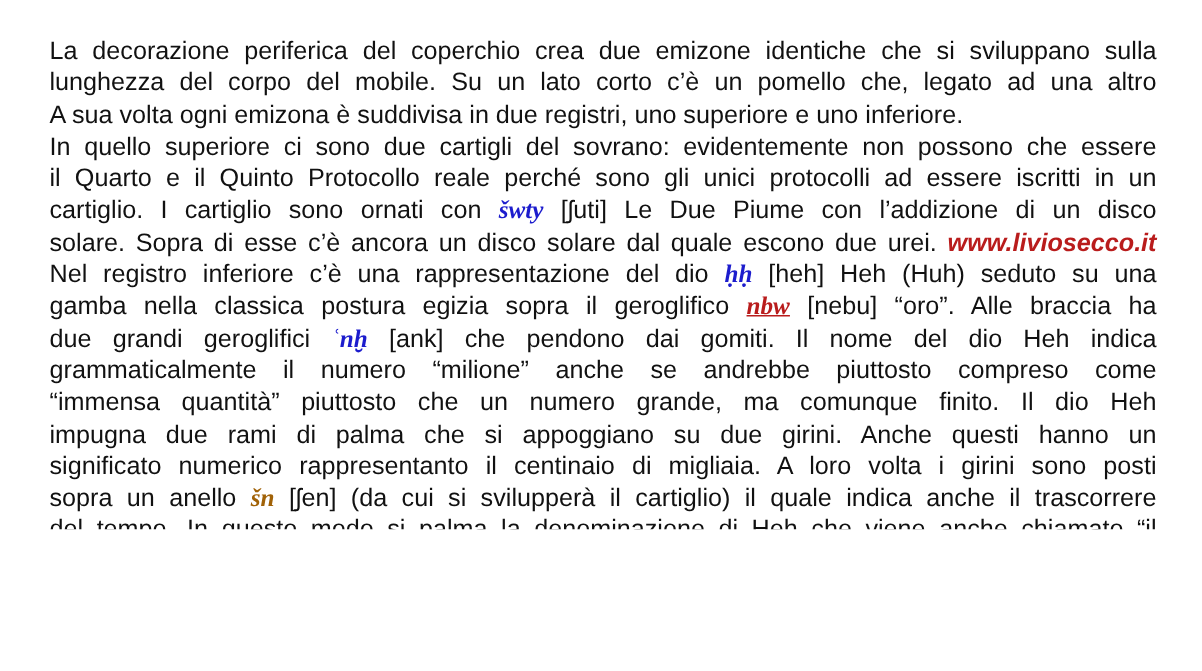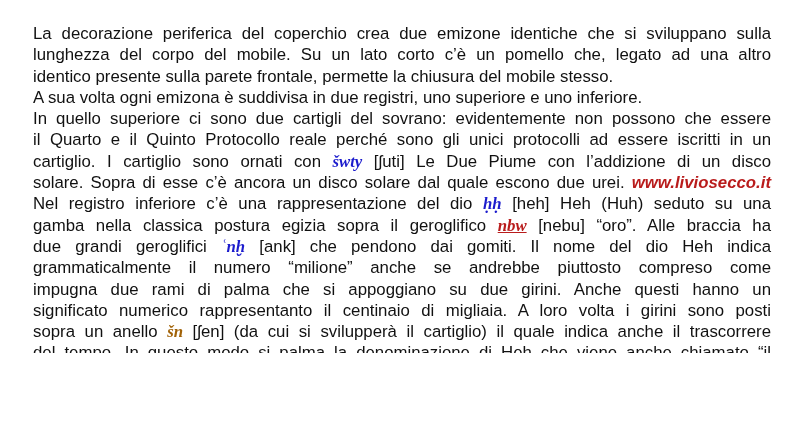--- a/index.html
+++ b/index.html
@@ -43,28 +43,28 @@
     font-weight: bold;
   }
 </style>
 </head>
 <body>
 
 <div class="page">
   <div class="text-block">
       <div class="line just"><span>La decorazione periferica del coperchio crea due emizone identiche che si sviluppano sulla</span></div>
       <div class="line just"><span>lunghezza del corpo del mobile. Su un lato corto c’è un pomello che, legato ad una altro</span></div>
-      <div class="line"><span>identico presente sulla parete frontale, permette la chiusura del mobile stesso.</span></div>
       <div class="line"><span>A sua volta ogni emizona è suddivisa in due registri, uno superiore e uno inferiore.</span></div>
       <div class="line just"><span>In quello superiore ci sono due cartigli del sovrano: evidentemente non possono che essere</span></div>
       <div class="line just"><span>il Quarto e il Quinto Protocollo reale perché sono gli unici protocolli ad essere iscritti in un</span></div>
       <div class="line just"><span>cartiglio. I cartiglio sono ornati con </span><span class="glyph" style="color: rgb(28, 28, 205);">šwty</span><span> [ʃuti] Le Due Piume con l’addizione di un disco</span></div>
       <div class="line just"><span>solare. Sopra di esse c’è ancora un disco solare dal quale escono due urei.  </span><span class="link" style="color: #b91c1c; font-style: italic;">www.liviosecco.it</span></div>
       <div class="line just"><span>Nel registro inferiore c’è una rappresentazione del dio </span><span class="glyph" style="color: rgb(28, 28, 205);">ḥḥ</span><span> [heh] Heh (Huh) seduto su una</span></div>
       <div class="line just"><span>gamba nella classica postura egizia sopra il geroglifico </span><span class="glyph" style="color: #b91c1c; text-decoration: underline;">nbw</span><span> [nebu] “oro”. Alle braccia ha</span></div>
       <div class="line just"><span>due grandi geroglifici </span><span class="glyph" style="color: rgb(28, 28, 205); margin-top: 44px;">ʿnḫ</span><span> [ank] che pendono dai gomiti. Il nome del dio Heh indica</span></div>
       <div class="line just"><span>grammaticalmente il numero “milione” anche se andrebbe piuttosto compreso come</span></div>
+      <div class="line just"><span>“immensa quantità” piuttosto che un numero grande, ma comunque finito. Il dio Heh</span></div>
       <div class="line just"><span>impugna due rami di palma che si appoggiano su due girini. Anche questi hanno un</span></div>
       <div class="line just"><span>significato numerico rappresentanto il centinaio di migliaia. A loro volta i girini sono posti</span></div>
       <div class="line just"><span>sopra un anello </span><span class="glyph" style="color: #a16207;">šn</span><span> [ʃen] (da cui si svilupperà il cartiglio) il quale indica anche il trascorrere</span></div>
       <div class="line just"><span>del tempo. In questo modo si palma la denominazione di Heh che viene anche chiamato “il</span></div>
     </div>
 </div>
 
 </body></html>

